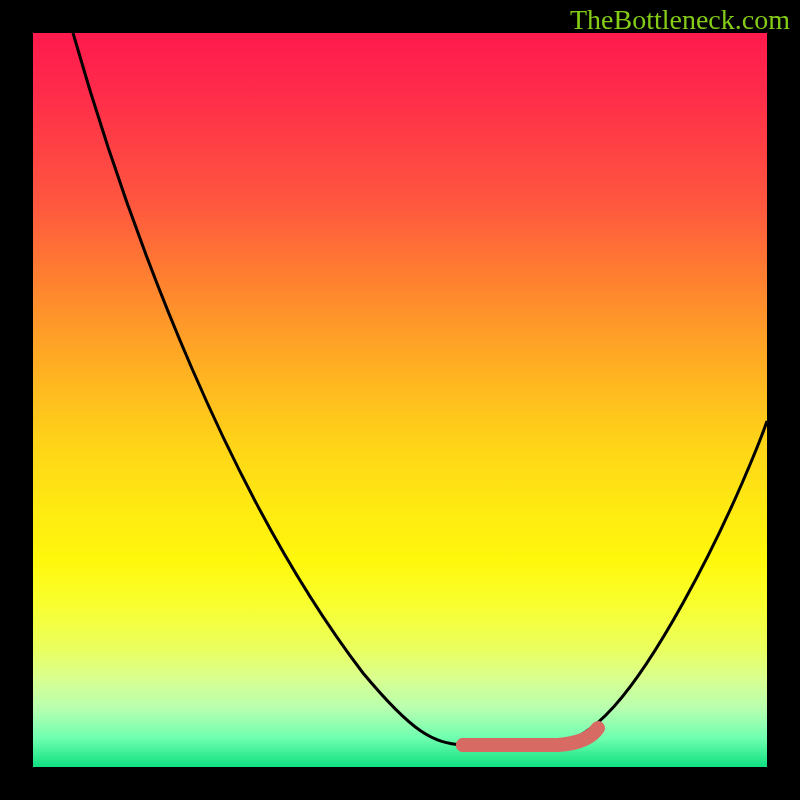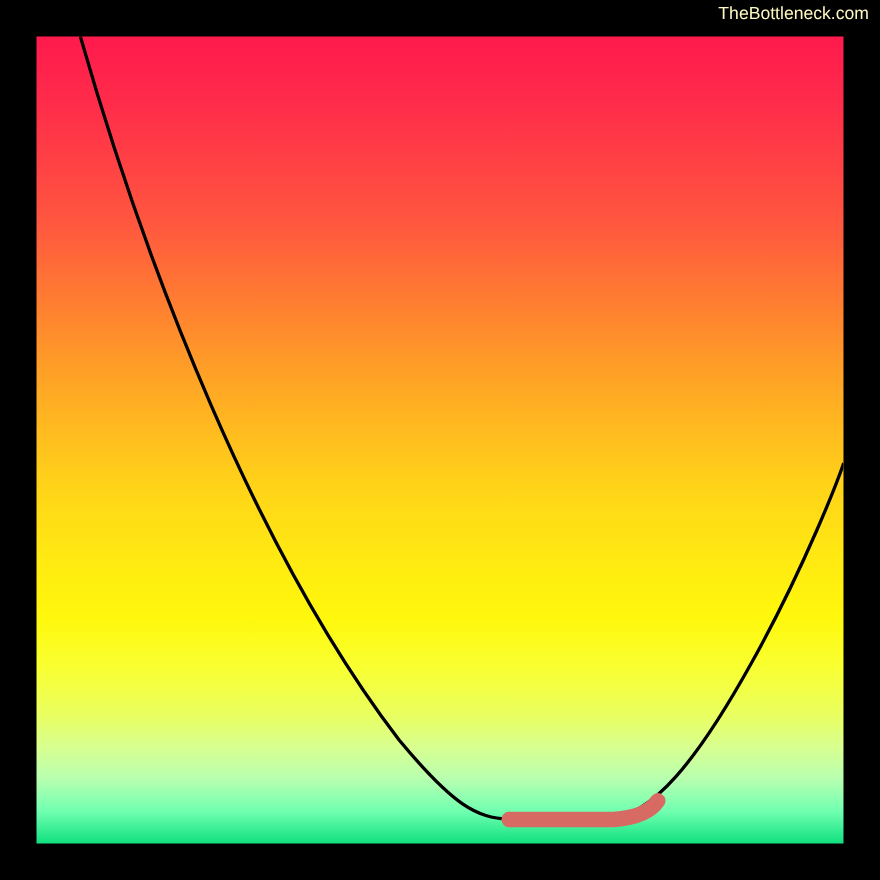--- a/index.html
+++ b/index.html
@@ -7,23 +7,23 @@
   .container {
     position: relative;
     width: 800px;
     height: 800px;
     background: #000;
   }
   .watermark {
     position: absolute;
     top: 4px;
     right: 10px;
-    color: #fef9c3;
-    font-family: Liberation Sans, sans-serif;
-    font-size: 16px;
+    color: #84cc16;
+    font-family: Liberation Serif, serif;
+    font-size: 28px;
     font-weight: 500;
     z-index: 10;
   }
   .plot-area {
     position: absolute;
     left: 33px;
     top: 33px;
     width: 734px;
     height: 734px;
     overflow: hidden;

